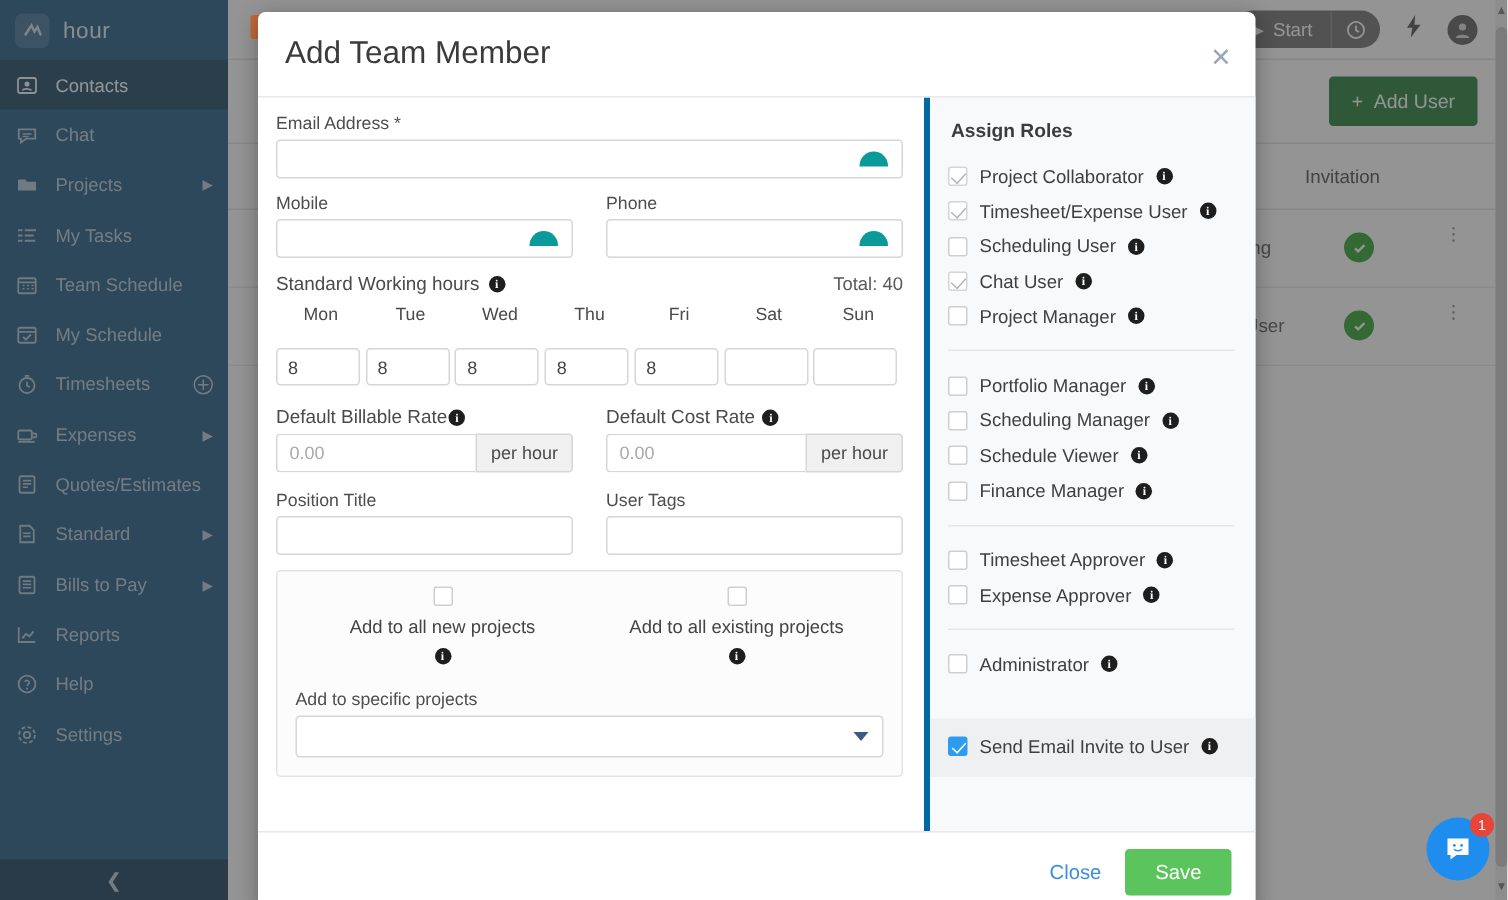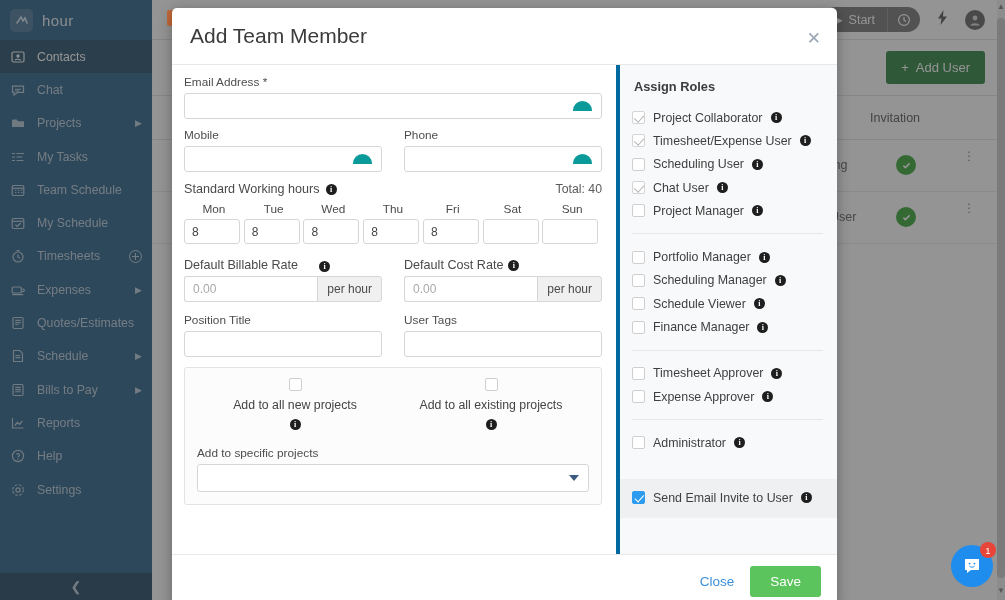--- a/index.html
+++ b/index.html
@@ -131,21 +131,21 @@
   .secthead { display:flex; align-items:center; justify-content: space-between; margin: 10px 0 6px; }
   .secthead-left { display:flex; align-items:center; gap: 6px; font-size: 12.6px; color: #4a4a4a; }
   .total { font-size: 12.3px; color: #5a5a5a; }
 
   .ibadge { display:inline-flex; width: 11px; height: 11px; border-radius:50%; background:#1e1e1e;
     color:#fff; font-size: 8px; align-items:center; justify-content:center; font-family:"Liberation Serif", serif;
     font-weight: bold; flex: 0 0 11px; }
 
   .days { display:flex; gap: 0; }
   .day { width: 60px; }
-  .day-name { text-align:center; font-size: 11.8px; color:#4a4a4a; margin-bottom: 3px; }
+  .day-name { text-align:center; font-size: 11.8px; color:#4a4a4a; margin-bottom: 16px; }
   .day-inp { width: 56px; height: 25px; border:1px solid #d6d6d6; border-radius:3px; font-size:12px;
      color:#444; display:flex; align-items:center; padding-left: 7px; background:#fff;}
 
   .rate-wrap { display:flex; }
   .rate-inp { flex: 1 1 auto; height: 26px; border:1px solid #d6d6d6; border-right:none;
      border-radius: 3px 0 0 3px; display:flex; align-items:center; padding-left:8px; font-size:12px; color:#a9a9a9;}
   .rate-suffix { border:1px solid #d6d6d6; background:#f0f0f0; border-radius: 0 3px 3px 0;
      height: 26px; display:flex; align-items:center; padding: 0 9px; font-size:12px; color:#4a4a4a; }
 
   .proj-box { border:1px solid #e3e3e3; border-radius:3px; background:#fcfcfc; padding: 10px 12px 12px; margin-top: 10px;}
@@ -293,21 +293,21 @@
         <span class="nav-label">Quotes/Estimates</span>
       </div>
 
       <div class="nav-item">
         <span class="nav-ico">
             <svg width="14" height="14" viewBox="0 0 14 14">
               <path d="M2.5 1.5h6.2L11.5 4.4v8.1h-9z" stroke="#b9cbd9" stroke-width="1.2" fill="none"></path>
               <path d="M4.4 6.5h5M4.4 8.6h5" stroke="#b9cbd9" stroke-width="1.1"></path>
             </svg>
           </span>
-        <span class="nav-label">Schedule</span>
+        <span class="nav-label">Standard</span>
         <span class="nav-caret">▶</span>
       </div>
 
       <div class="nav-item">
         <span class="nav-ico">
             <svg width="14" height="14" viewBox="0 0 14 14">
               <rect x="2" y="1.5" width="10" height="11" rx="1.2" stroke="#b9cbd9" stroke-width="1.2" fill="none"></rect>
               <path d="M4.2 4.4h5.6M4.2 6.6h5.6M4.2 8.8h5.6" stroke="#b9cbd9" stroke-width="1.1"></path>
             </svg>
           </span>
@@ -504,21 +504,21 @@
               <div class="day-inp"></div>
             </div>
           <div class="day">
               <div class="day-name">Sun</div>
               <div class="day-inp"></div>
             </div>
         </div>
 
         <div class="row2" style="margin-top:14px;">
           <div>
-            <div class="fld-label secthead-left" style="gap:21px;align-items:flex-end;">
+            <div class="fld-label secthead-left" style="gap:1px;">
               <span>Default Billable Rate</span>
               <span class="ibadge">i</span>
             </div>
             <div class="rate-wrap">
               <div class="rate-inp" placeholder="0.00">
                   <span>0.00</span>
                 </div>
               <div class="rate-suffix">per hour</div>
             </div>
           </div>

